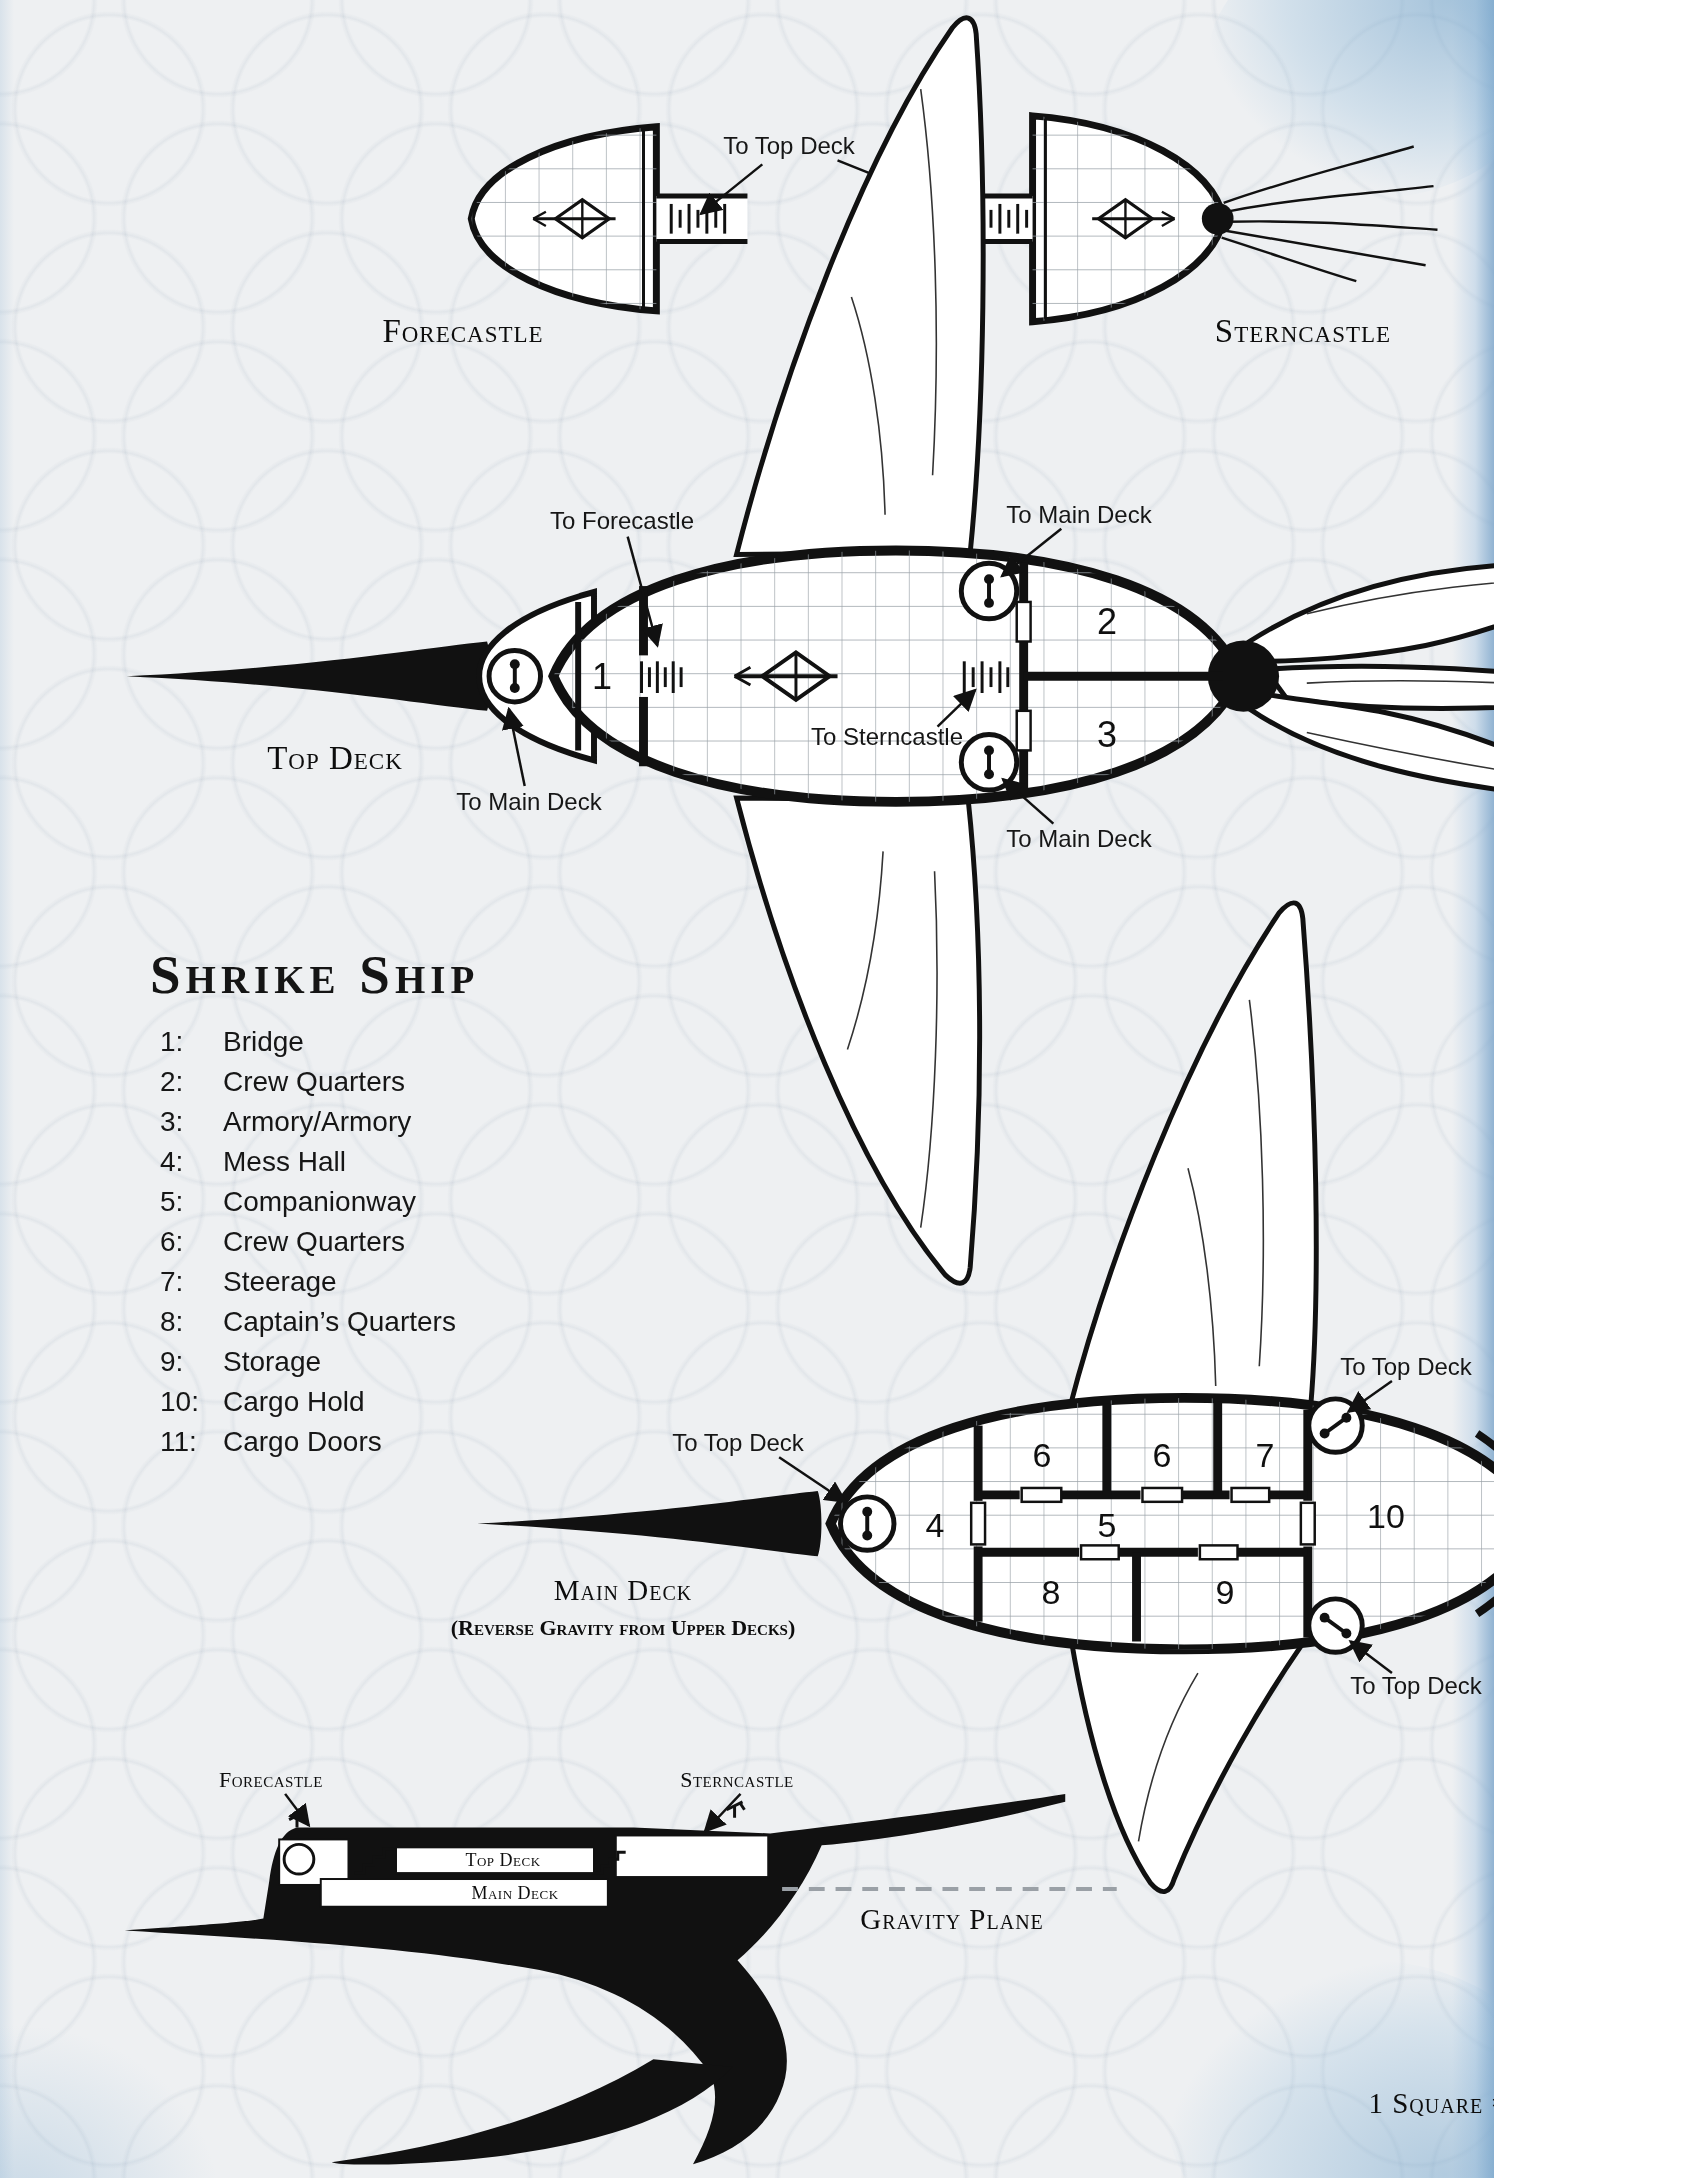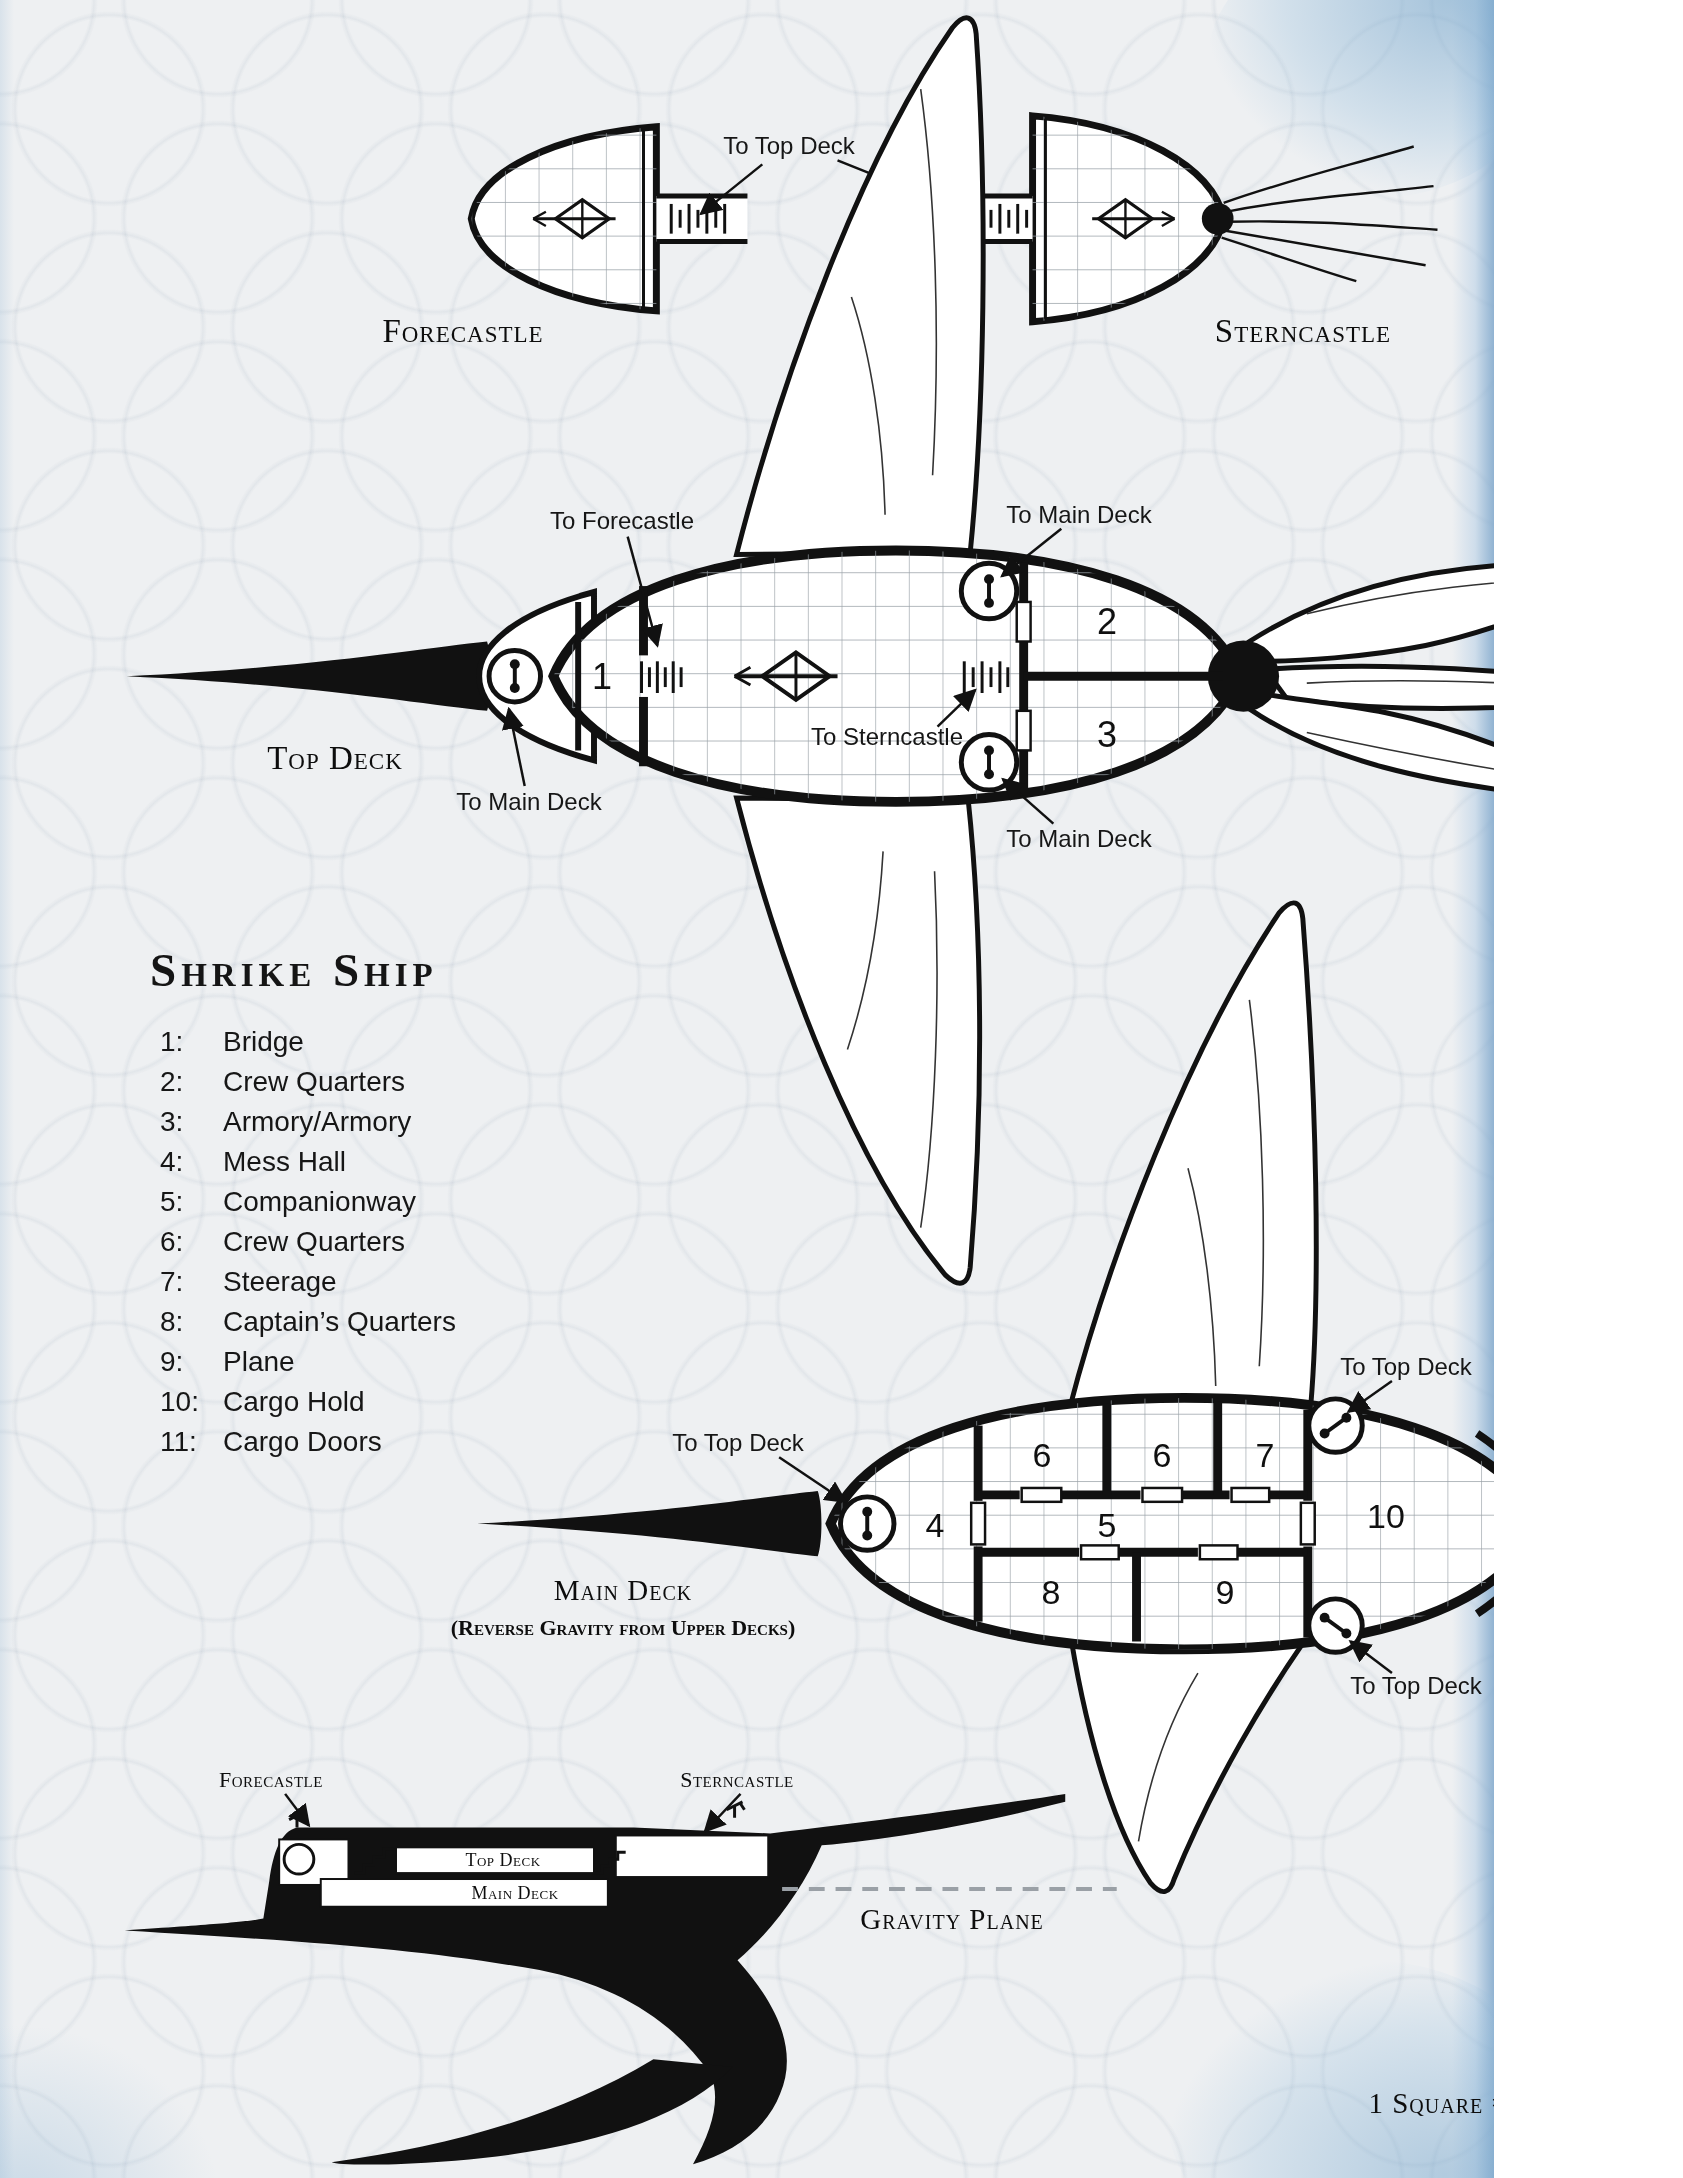--- a/index.html
+++ b/index.html
@@ -27,21 +27,21 @@
   .lbl{position:absolute;transform:translate(-50%,-50%);white-space:nowrap;}
   .ann{font-family:"Liberation Sans",sans-serif;font-size:24px;color:#161616;}
   .deck-title{font-family:"Liberation Serif",serif;font-variant:small-caps;font-weight:400;
     font-size:33px;letter-spacing:1px;color:#0d0d0d;}
   .deck-title.md{font-size:29px;}
   .deck-title.sm{font-size:22px;letter-spacing:0.5px;}
   .deck-title.xs{font-size:18px;letter-spacing:0.5px;}
   .room-num{font-family:"Liberation Sans",sans-serif;font-size:36px;color:#101010;}
   .room-num.sm{font-size:34px;}
   .title{position:absolute;left:150px;top:943px;font-family:"Liberation Serif",serif;
-    font-variant:small-caps;font-weight:600;font-size:47px;letter-spacing:5px;color:#151515;}
+    font-variant:small-caps;font-weight:600;font-size:55px;letter-spacing:5px;color:#151515;}
   .legend{position:absolute;left:160px;top:1022px;font-size:28px;line-height:40px;color:#161616;}
   .legend-row{display:flex;}
   .legend-num{width:63px;}
   .subnote{font-family:"Liberation Serif",serif;font-variant:small-caps;font-weight:700;
     font-size:22px;color:#0d0d0d;}
 </style>
 </head>
 <body>
 
 <div class="page">
@@ -353,21 +353,21 @@
     <div class="legend-row">
         <span class="legend-num">7:</span>
         <span>Steerage</span>
       </div>
     <div class="legend-row">
         <span class="legend-num">8:</span>
         <span>Captain’s Quarters</span>
       </div>
     <div class="legend-row">
         <span class="legend-num">9:</span>
-        <span>Plane</span>
+        <span>Storage</span>
       </div>
     <div class="legend-row">
         <span class="legend-num">10:</span>
         <span>Cargo Hold</span>
       </div>
     <div class="legend-row">
         <span class="legend-num">11:</span>
         <span>Cargo Doors</span>
       </div>
   </div>

